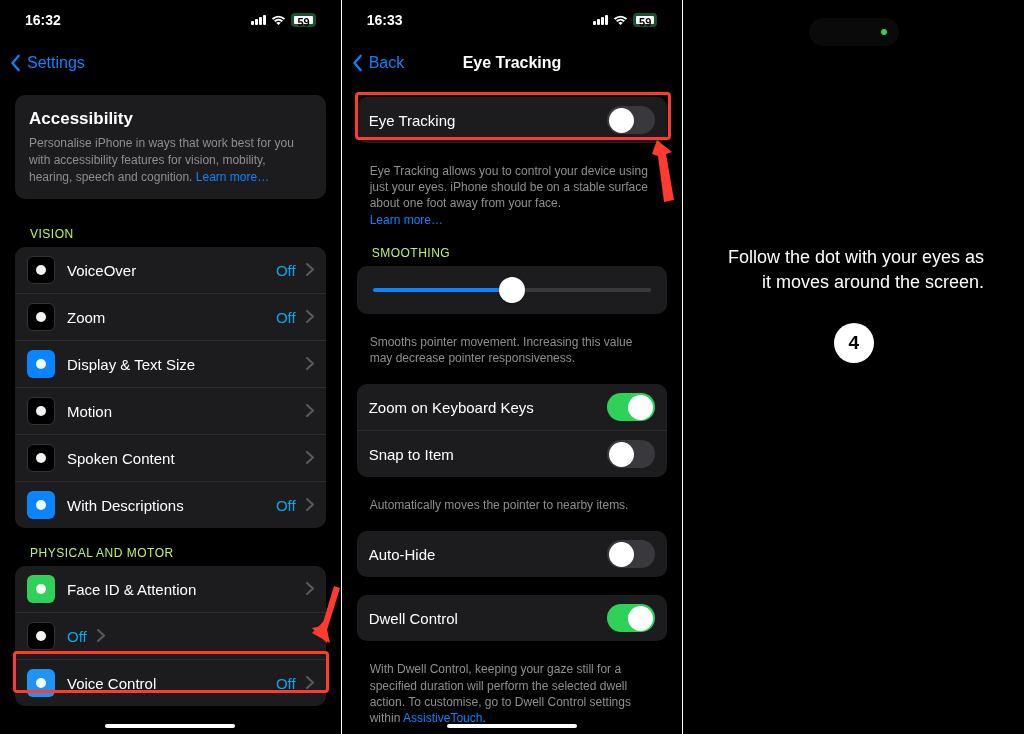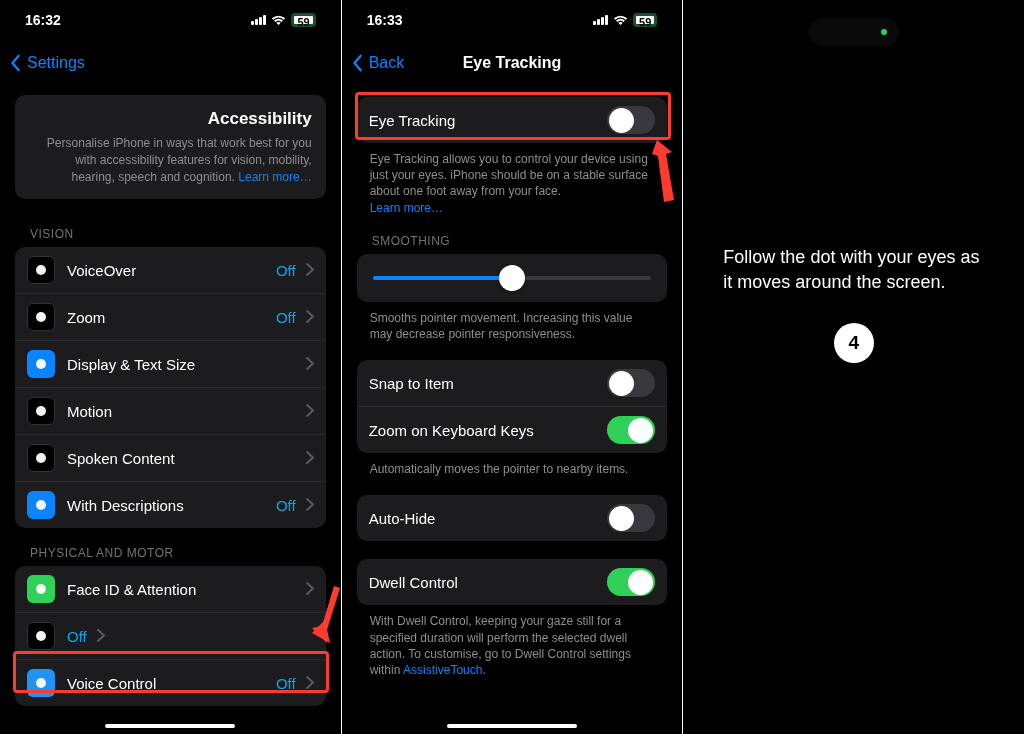--- a/index.html
+++ b/index.html
@@ -68,29 +68,29 @@
   font-size: 16px;
   pointer-events: none;
 }
 
 
 .card {
   margin: 10px 15px;
   background: #1c1c1e;
   border-radius: 10px;
   padding: 14px;
-  text-align: right;
+  text-align: left;
 }
 .card h2 { color: #fff; font-size: 17px; font-weight: 700; margin-bottom: 6px;}
 .card p { color: #8e8e93; font-size: 12px; line-height: 1.4; }
 .card .link { color: #0a84ff; }
 
 
 .section-header {
-  color: #737373;
+  color: #bef264;
   font-size: 12px;
   text-transform: uppercase;
   padding: 18px 30px 6px;
   letter-spacing: 0.5px;
 }
 
 
 .group {
   margin: 0 15px;
   background: #1c1c1e;
@@ -134,21 +134,21 @@
   position: absolute;
   top: 1.5px;
 }
 .toggle.off .knob { left: 2px; }
 .toggle.on  .knob { right: 2px; }
 
 
 .footer-text {
   color: #8e8e93;
   font-size: 12px;
-  padding: 8px 28px 0;
+  padding: 20px 28px 0;
   line-height: 1.35;
 }
 .footer-text .link { color: #0a84ff; }
 
 
 .slider-track {
   height: 4px;
   border-radius: 2px;
   background: linear-gradient(to right, #0a84ff 0%, #0a84ff 50%, #39393d 50%, #39393d 100%);
   position: relative;
@@ -194,21 +194,21 @@
   display: flex; align-items: center; justify-content: flex-end;
   padding-right: 12px;
 }
 .island .dot { width: 6px; height: 6px; background: #30d158; border-radius: 50%; }
 
 
 .p3-center {
   position: absolute;
   top: 245px;
   left: 0; right: 0;
-  text-align: left;
+  text-align: right;
   color: #fff;
   padding: 0 40px;
 }
 .p3-center p { font-size: 18px; line-height: 1.4; }
 .counter-badge {
   margin: 28px auto 0;
   width: 40px; height: 40px;
   background: #fff;
   border-radius: 50%;
   display: flex; align-items: center; justify-content: center;
@@ -428,28 +428,28 @@
           <div class="slider-thumb"></div>
         </div>
       </div>
     </div>
   </div>
   <div class="footer-text">Smooths pointer movement. Increasing this value may decrease pointer responsiveness.</div>
 
   <div style="height:18px;"></div>
   <div class="group">
     <div class="row">
+      <span class="label">Zoom on Keyboard Keys</span>
+      <div class="toggle on">
+          <div class="knob"></div>
+        </div>
+    </div>
+    <div class="row">
       <span class="label">Snap to Item</span>
       <div class="toggle off">
-          <div class="knob"></div>
-        </div>
-    </div>
-    <div class="row">
-      <span class="label">Zoom on Keyboard Keys</span>
-      <div class="toggle on">
           <div class="knob"></div>
         </div>
     </div>
   </div>
   <div class="footer-text">Automatically moves the pointer to nearby items.</div>
 
   <div style="height:18px;"></div>
   <div class="group">
     <div class="row">
       <span class="label">Auto-Hide</span>

